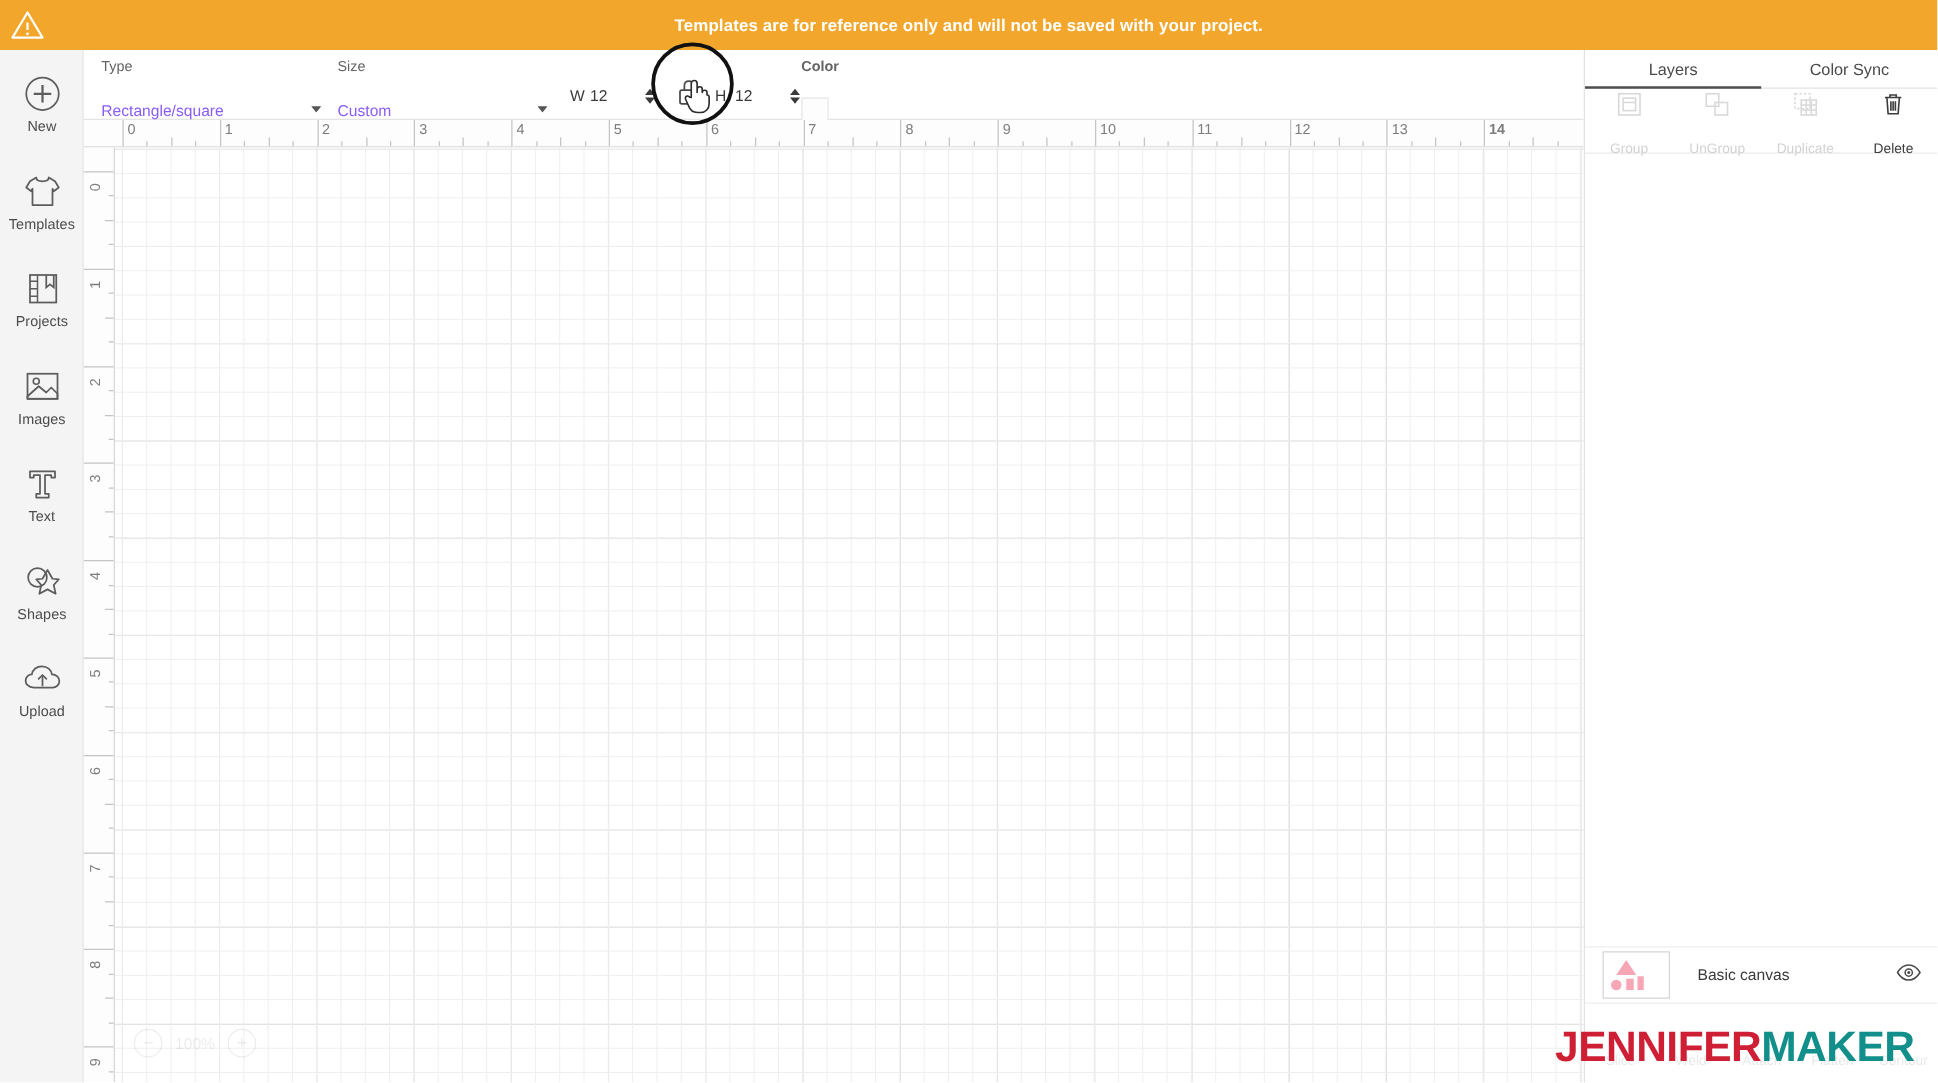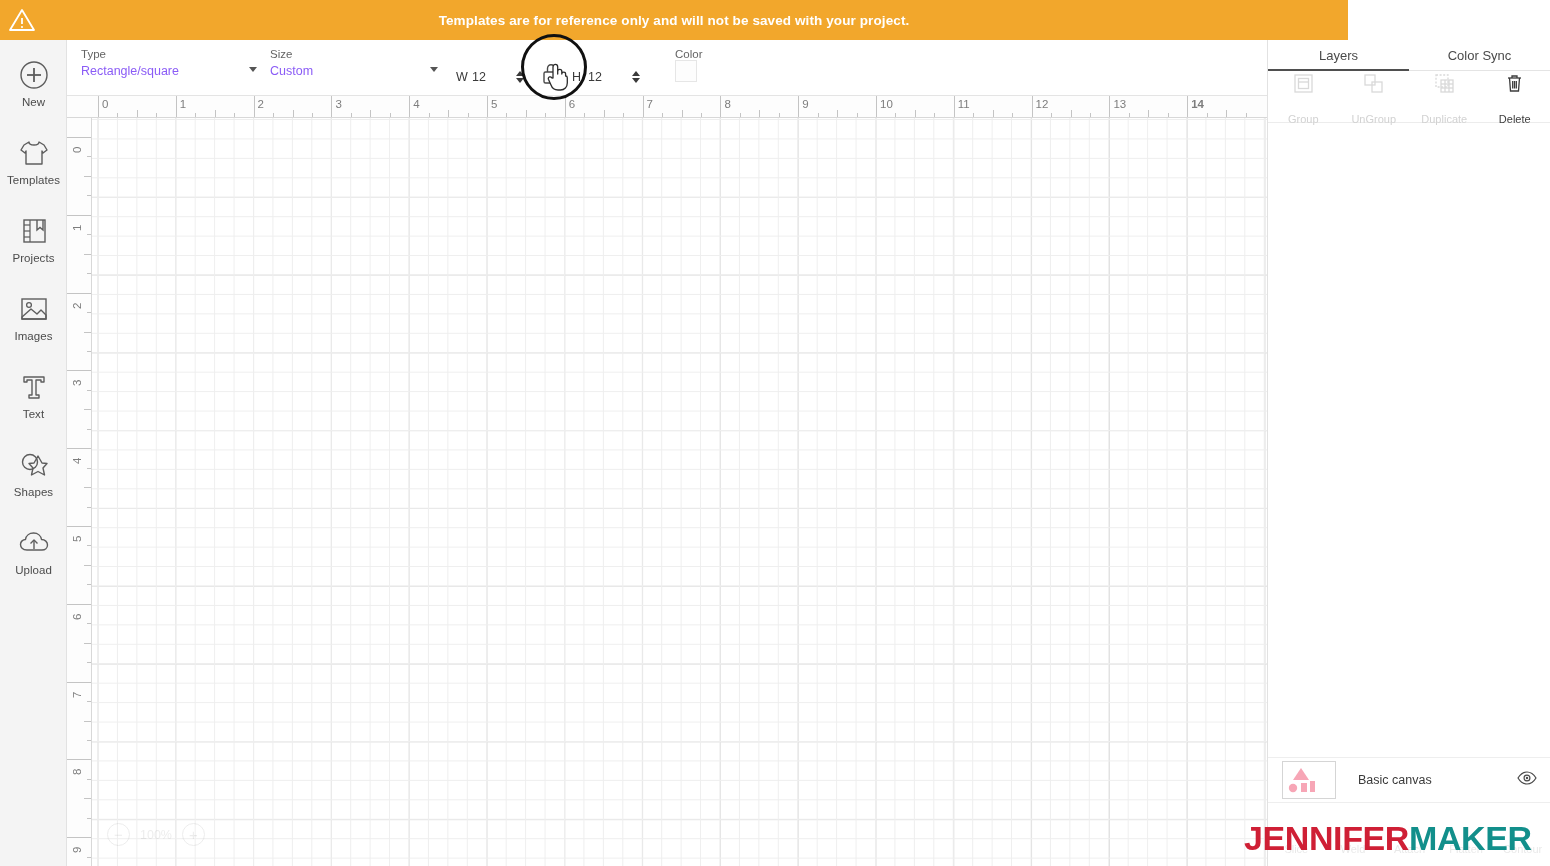--- a/index.html
+++ b/index.html
@@ -9,21 +9,21 @@
     font-family: "Liberation Sans", sans-serif;
     background: #ffffff;
     -webkit-font-smoothing: antialiased;
   }
 
   #app { position: relative; width: 1550px; height: 866px; }
 
   
   .banner {
     position: absolute; left: 0; top: 0;
-    width: 1348px; height: 40px;
+    width: 1550px; height: 40px;
     background: #f2a72c;
     display: flex; align-items: center; justify-content: center;
   }
   .banner-text {
     color: #ffffff;
     font-size: 13.5px;
     font-weight: bold;
     letter-spacing: .1px;
   }
   .banner-warn {
@@ -61,21 +61,21 @@
   
   .edit-bar {
     position: absolute; left: 67px; top: 40px;
     width: 1200px; height: 56px;
     background: #ffffff;
     border-bottom: 1px solid #e4e4e4;
   }
   .fld { position: absolute; }
   .fld-label {
     font-size: 11.5px; color: #646464;
-    margin-bottom: 0;
+    margin-bottom: 18px;
     display: block;
   }
   .sel {
     position: relative;
     height: 21px;
     border: none;
     font-size: 12.5px;
     color: #8b5cf6;
     display: flex; align-items: center;
     cursor: pointer;
@@ -412,21 +412,21 @@
 
     <div class="dim-grp" style="left:505px;">
       <span class="dim-lbl">H</span>
       <span class="dim-val">12</span>
       <span class="spin">
           <i class="up"></i>
           <i class="down"></i>
         </span>
     </div>
 
-    <div class="fld" style="left:608px; top:8px;">
+    <div class="fld" style="left:574px; top:8px;font-weight:bold;">
       <span class="fld-label">Color</span>
       <div class="swatch"></div>
     </div>
   </div>
 
   <div class="lock-wrap">
     <svg width="22" height="24" viewBox="0 0 22 24">
       <rect x="4" y="10" width="14" height="11" rx="1.5" fill="none" stroke="#4a4a4a" stroke-width="1.4"></rect>
       <path d="M7.5 10 L7.5 6.5 C7.5 4 9 2.8 11 2.8 C13 2.8 14.5 4 14.5 6.5 L14.5 10" fill="none" stroke="#4a4a4a" stroke-width="1.4"></path>
     </svg>

